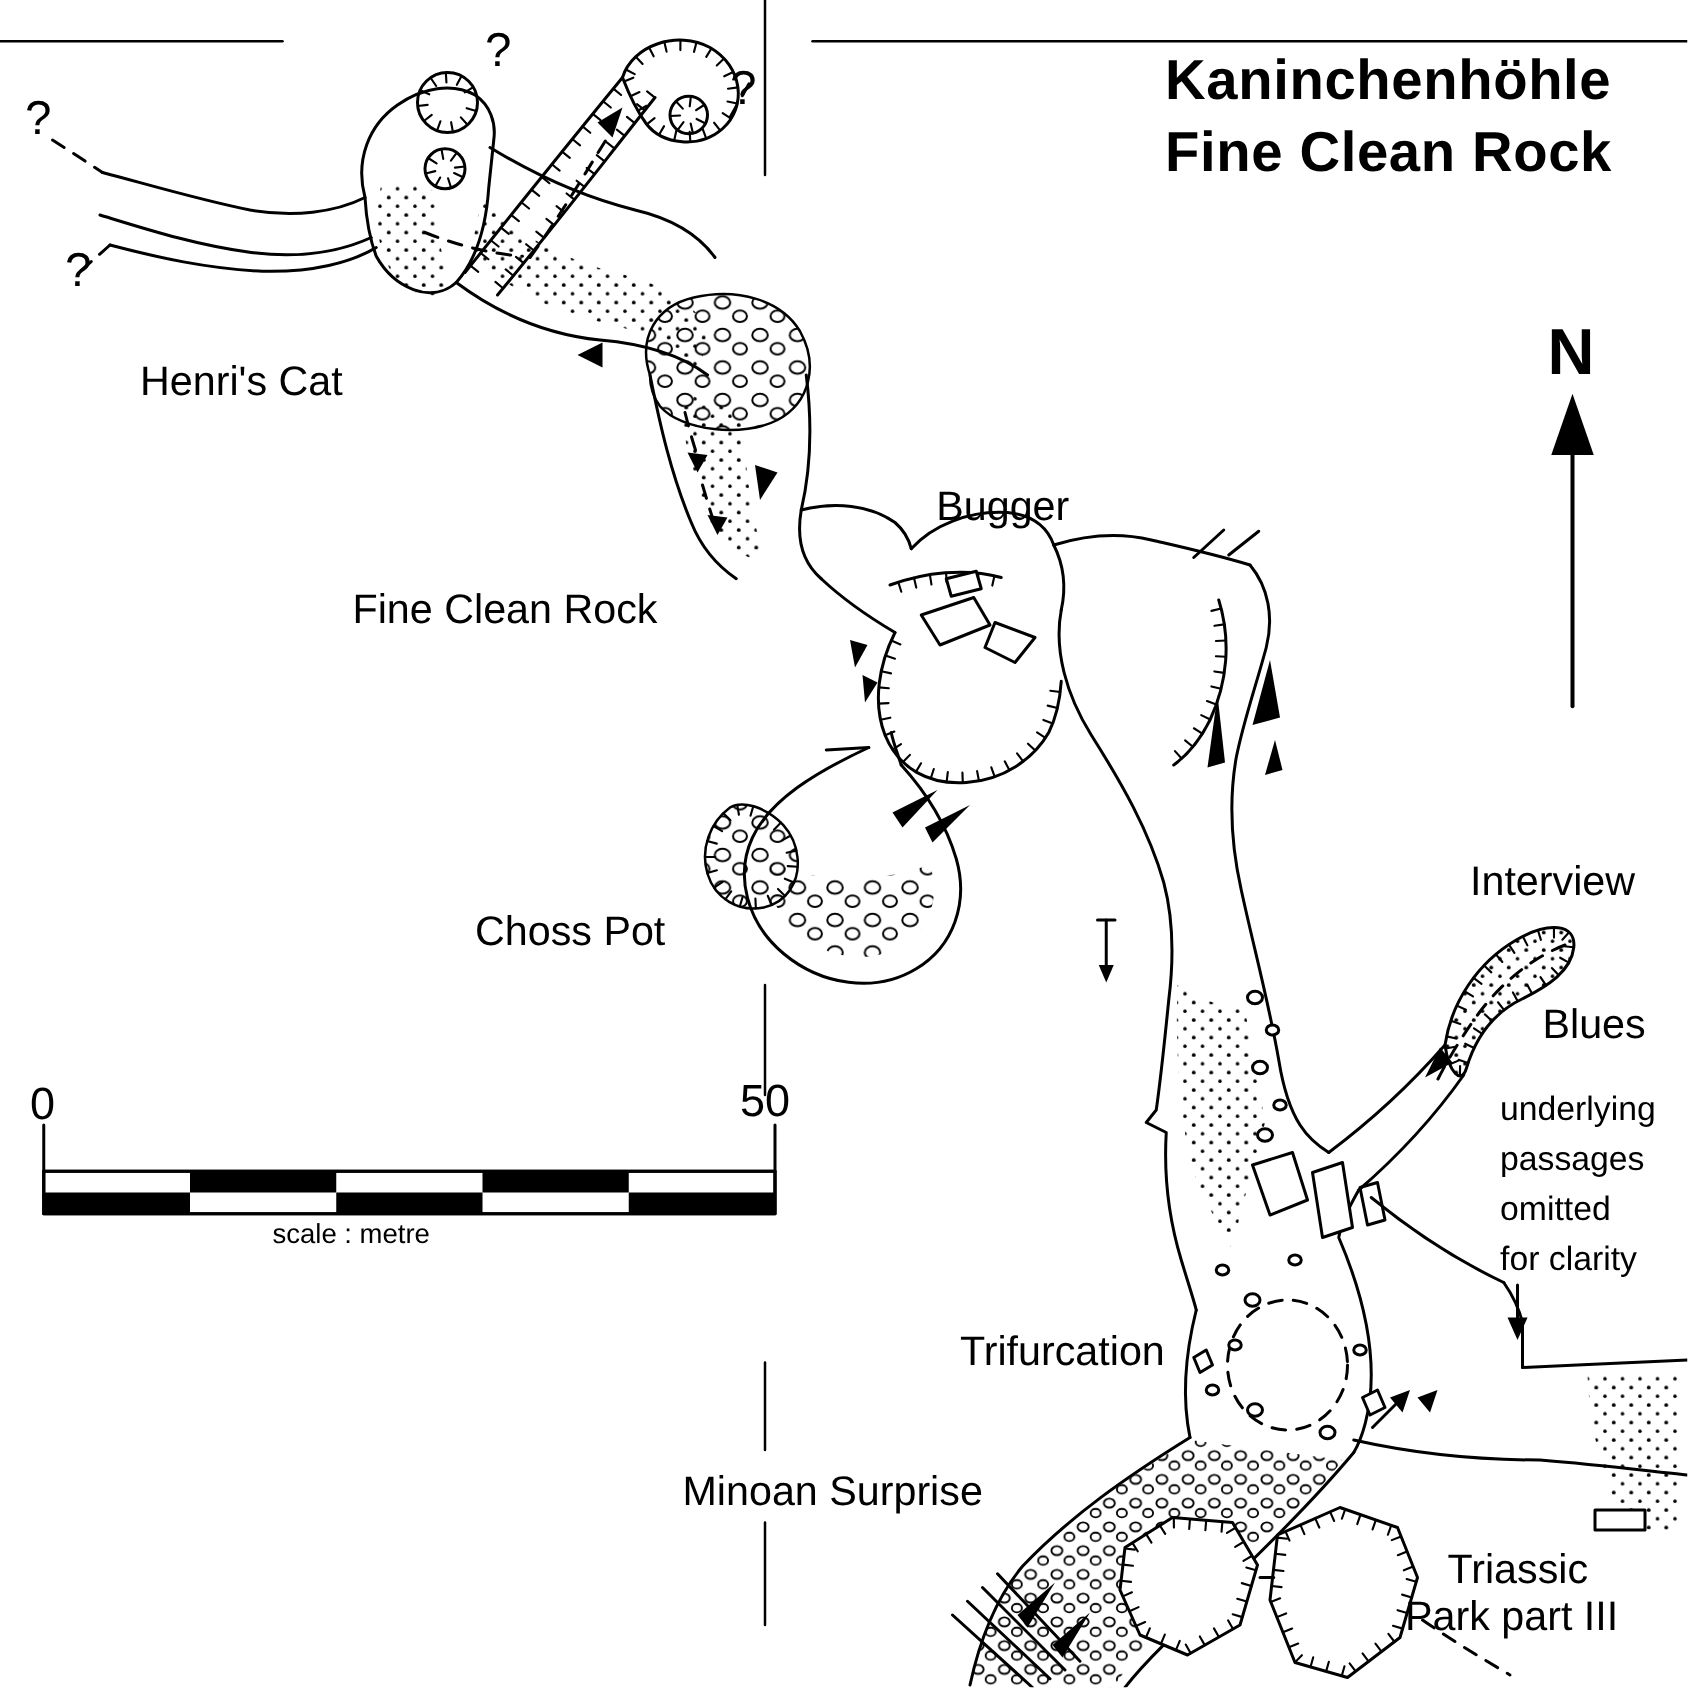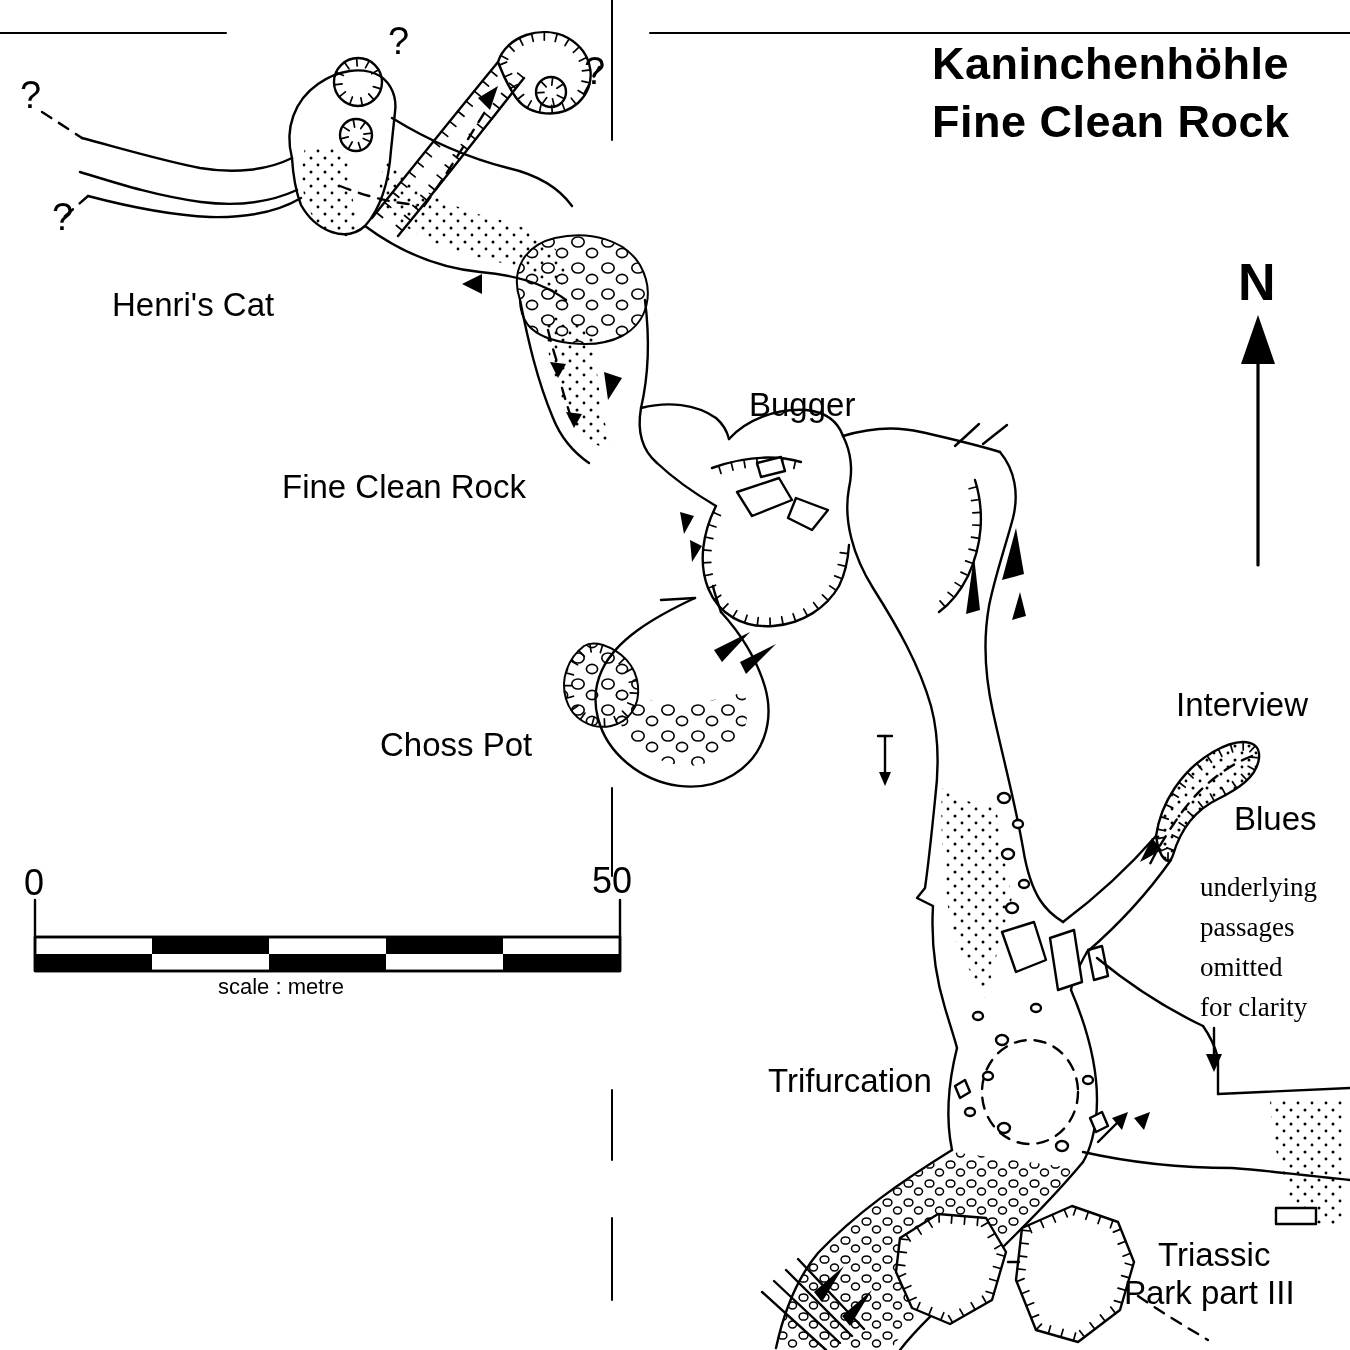--- a/index.html
+++ b/index.html
@@ -5,21 +5,21 @@
   * { margin:0; padding:0; box-sizing:border-box; }
   html,body { background:#ffffff; }
   body { font-family:"Liberation Sans", sans-serif; color:#000; }
   .canvas { position:relative; width:1350px; height:1350px; background:#fff; overflow:hidden; }
   .canvas svg.art { position:absolute; left:0; top:0;
     stroke:#000; fill:none; stroke-width:2.4; stroke-linecap:round; stroke-linejoin:round; }
   .art .dashed { stroke-dasharray:11 9; }
   .label { position:absolute; white-space:nowrap; color:#000; }
   .title { font-size:45px; font-weight:bold; letter-spacing:0.5px;margin-left:20px; }
   .s33 { font-size:33px; }
-  .s27 { font-size:27px;font-family:Liberation Serif, serif; }
+  .s27 { font-size:27px; }
   .s36 { font-size:36px; }
   .s38 { font-size:38px; }
   .nletter { font-size:52px; font-weight:bold; }
   .caption { font-size:22px; }
 </style>
 </head>
 <body>
 
 <div class="canvas">
 
@@ -449,20 +449,21 @@
 <div class="label title" style="left:912px;top:38px">Kaninchenhöhle</div>
 <div class="label title" style="left:912px;top:96px">Fine Clean Rock</div>
 
 <div class="label s33" style="left:112px;top:286px">Henri's Cat</div>
 <div class="label s33" style="left:749px;top:386px">Bugger</div>
 <div class="label s33" style="left:282px;top:468px">Fine Clean Rock</div>
 <div class="label s33" style="left:380px;top:726px">Choss Pot</div>
 <div class="label s33" style="left:1176px;top:686px">Interview</div>
 <div class="label s33" style="left:1234px;top:800px">Blues</div>
 <div class="label s33" style="left:768px;top:1062px">Trifurcation</div>
+<div class="label s33" style="left:546px;top:1174px">Minoan Surprise</div>
 <div class="label s33" style="left:1158px;top:1236px">Triassic</div>
 <div class="label s33" style="left:1124px;top:1274px">Park part III</div>
 
 <div class="label s27" style="left:1200px;top:872px">underlying</div>
 <div class="label s27" style="left:1200px;top:912px">passages</div>
 <div class="label s27" style="left:1200px;top:952px">omitted</div>
 <div class="label s27" style="left:1200px;top:992px">for clarity</div>
 
 <div class="label nletter" style="left:1238px;top:252px">N</div>
 

